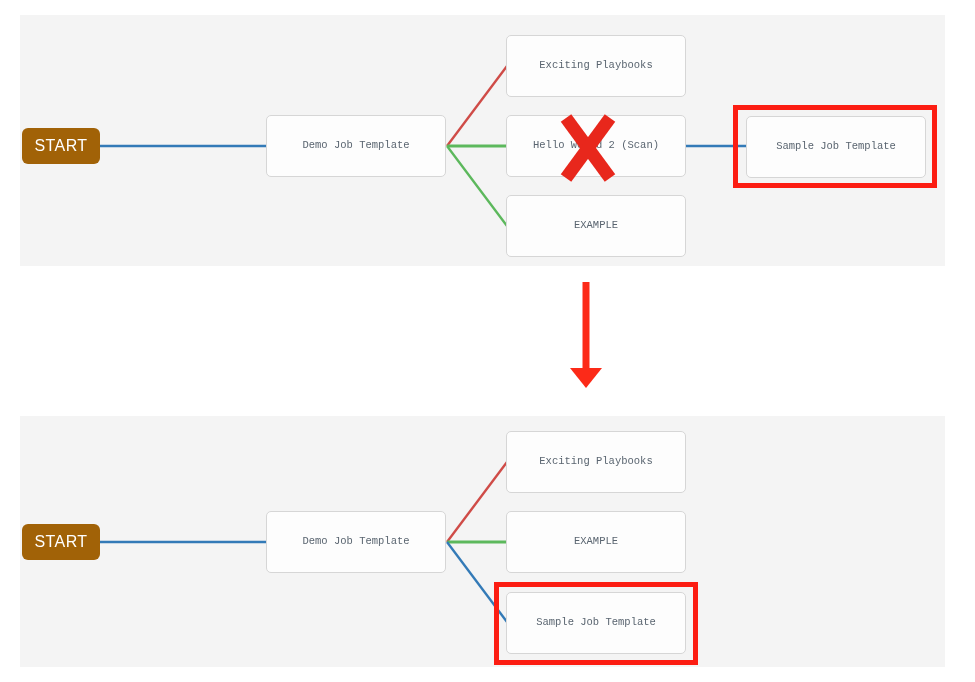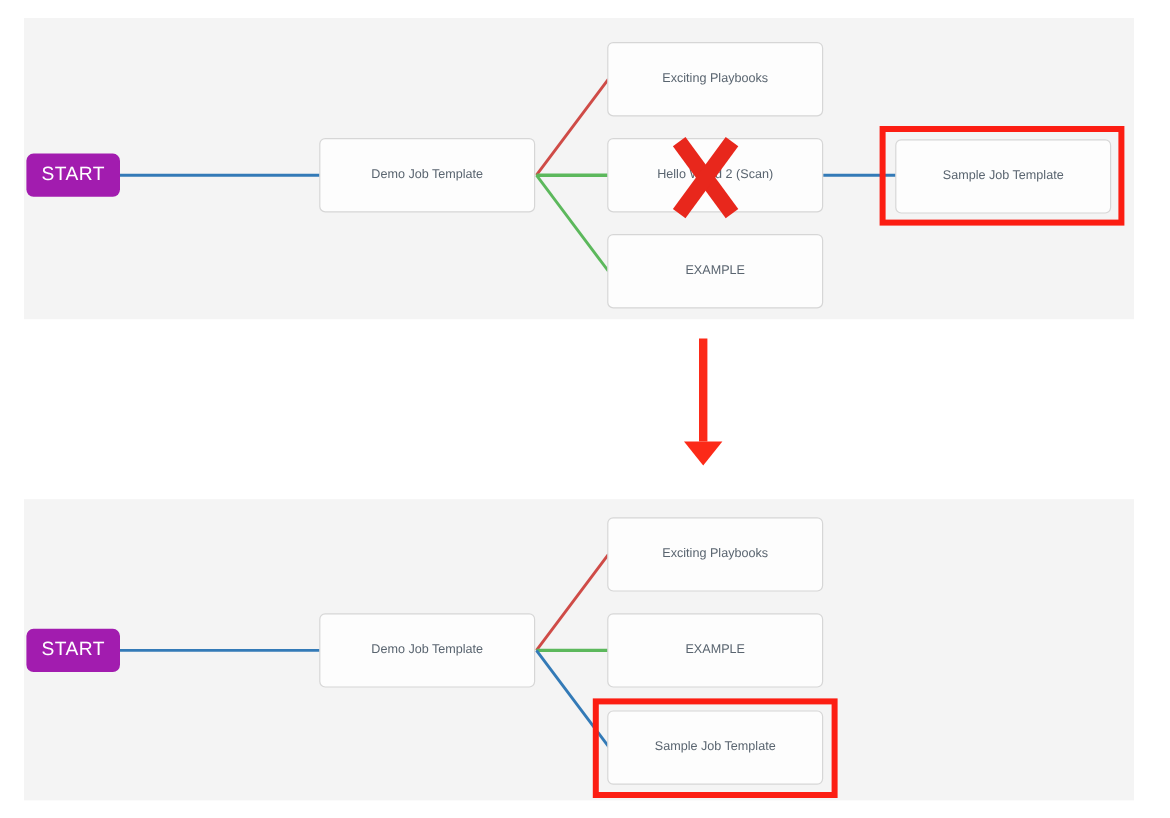--- a/index.html
+++ b/index.html
@@ -48,21 +48,21 @@
     height: 682px;
     pointer-events: none;
   }
 
   
   .start-node {
     position: absolute;
     width: 78px;
     height: 36px;
     border-radius: 6px;
-    background: #a21caf;
+    background: #a16207;
     color: #ffffff;
     font-size: 16px;
     letter-spacing: 0.4px;
     display: flex;
     align-items: center;
     justify-content: center;
     box-sizing: border-box;
   }
 
   
@@ -77,20 +77,21 @@
     display: flex;
     align-items: center;
     justify-content: center;
   }
   .node .node-label {
     font-size: 10.5px;
     color: #5a6570;
     text-align: center;
     line-height: 1.3;
     padding: 0 8px;
+    font-family: Liberation Mono, monospace;
   }
 
   
   .highlight-box {
     position: absolute;
     border: 5px solid #fc1d12;
     box-sizing: border-box;
     background: transparent;
   }
 

